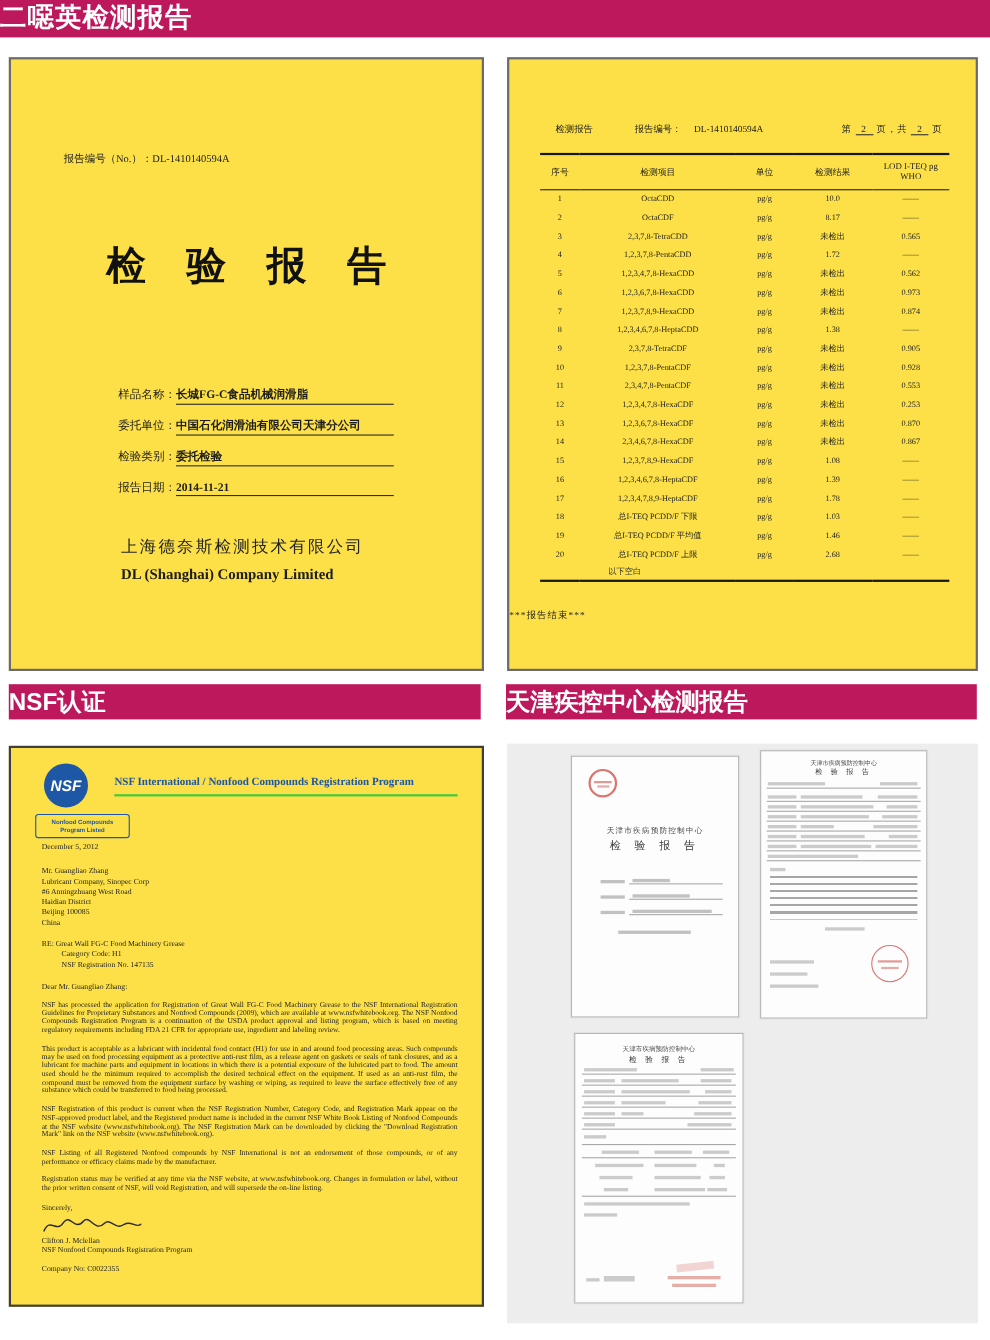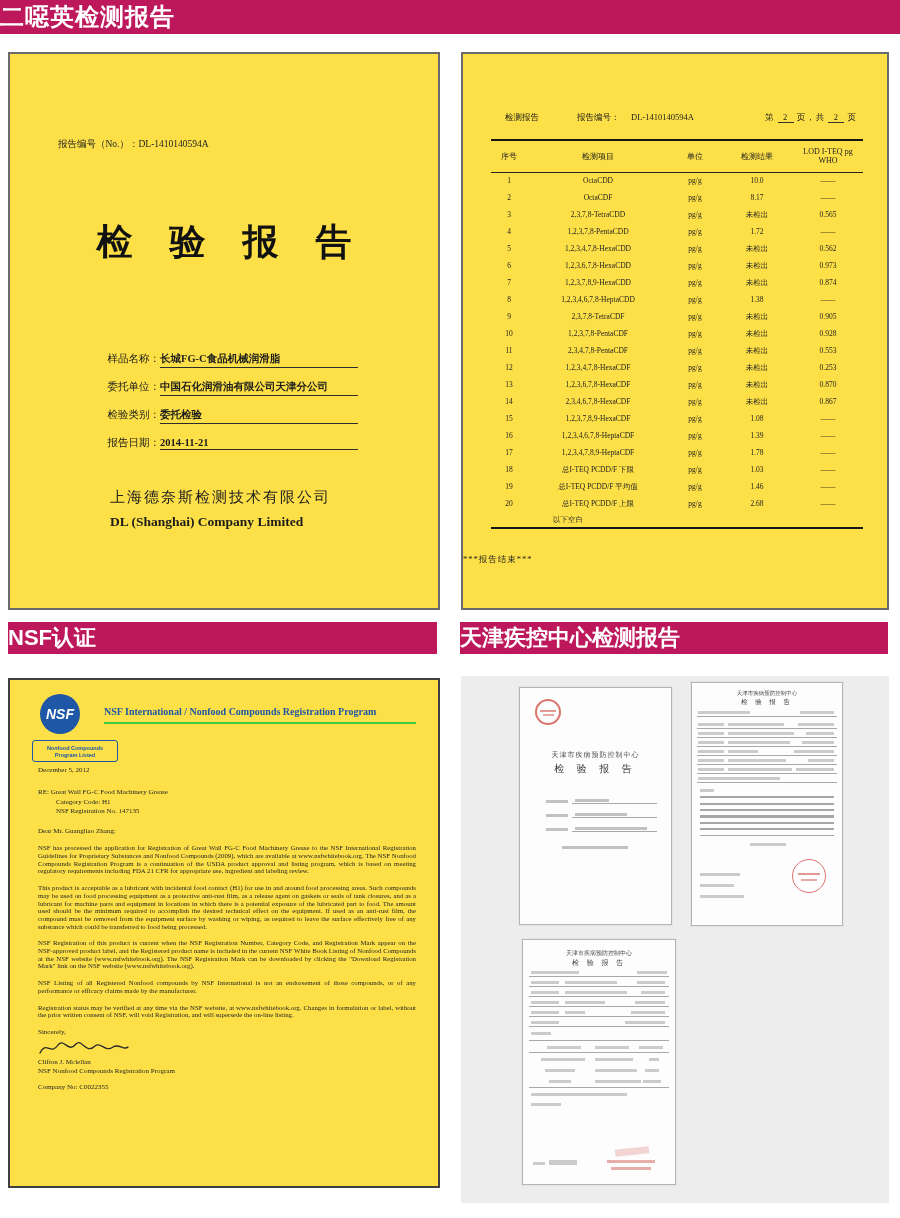--- a/index.html
+++ b/index.html
@@ -310,20 +310,28 @@
 <section class="doc doc-nsf">
   <div class="nsf-logo">NSF</div>
   <div class="nsf-badge">
     <div>Nonfood Compounds</div>
     <div>Program Listed</div>
   </div>
   <div class="nsf-title">NSF International / Nonfood Compounds Registration Program</div>
   <div class="nsf-rule"></div>
   <div class="nsf-body">
     <div class="nsf-date">December 5, 2012</div>
+    <div class="nsf-addr" id="nsf-addr">
+        <div>Mr. Guangliao Zhang</div>
+        <div>Lubricant Company, Sinopec Corp</div>
+        <div>#6 Anningzhuang West Road</div>
+        <div>Haidian District</div>
+        <div>Beijing 100085</div>
+        <div>China</div>
+      </div>
     <div class="nsf-re" id="nsf-re">
         <div>RE: Great Wall FG-C Food Machinery Grease</div>
         <div class="indent">Category Code: H1</div>
         <div class="indent">NSF Registration No. 147135</div>
       </div>
     <div class="nsf-salutation">Dear Mr. Guangliao Zhang:</div>
     <div class="nsf-paragraphs" id="nsf-paragraphs">
         <p>NSF has processed the application for Registration of Great Wall FG-C Food Machinery Grease to the NSF International Registration Guidelines for Proprietary Substances and Nonfood Compounds (2009), which are available at www.nsfwhitebook.org. The NSF Nonfood Compounds Registration Program is a continuation of the USDA product approval and listing program, which is based on meeting regulatory requirements including FDA 21 CFR for appropriate use, ingredient and labeling review.</p>
         <p>This product is acceptable as a lubricant with incidental food contact (H1) for use in and around food processing areas. Such compounds may be used on food processing equipment as a protective anti-rust film, as a release agent on gaskets or seals of tank closures, and as a lubricant for machine parts and equipment in locations in which there is a potential exposure of the lubricated part to food. The amount used should be the minimum required to accomplish the desired technical effect on the equipment. If used as an anti-rust film, the compound must be removed from the equipment surface by washing or wiping, as required to leave the surface effectively free of any substance which could be transferred to food being processed.</p>
         <p>NSF Registration of this product is current when the NSF Registration Number, Category Code, and Registration Mark appear on the NSF-approved product label, and the Registered product name is included in the current NSF White Book Listing of Nonfood Compounds at the NSF website (www.nsfwhitebook.org).  The NSF Registration Mark can be downloaded by clicking the "Download Registration Mark" link on the NSF website (www.nsfwhitebook.org).</p>

